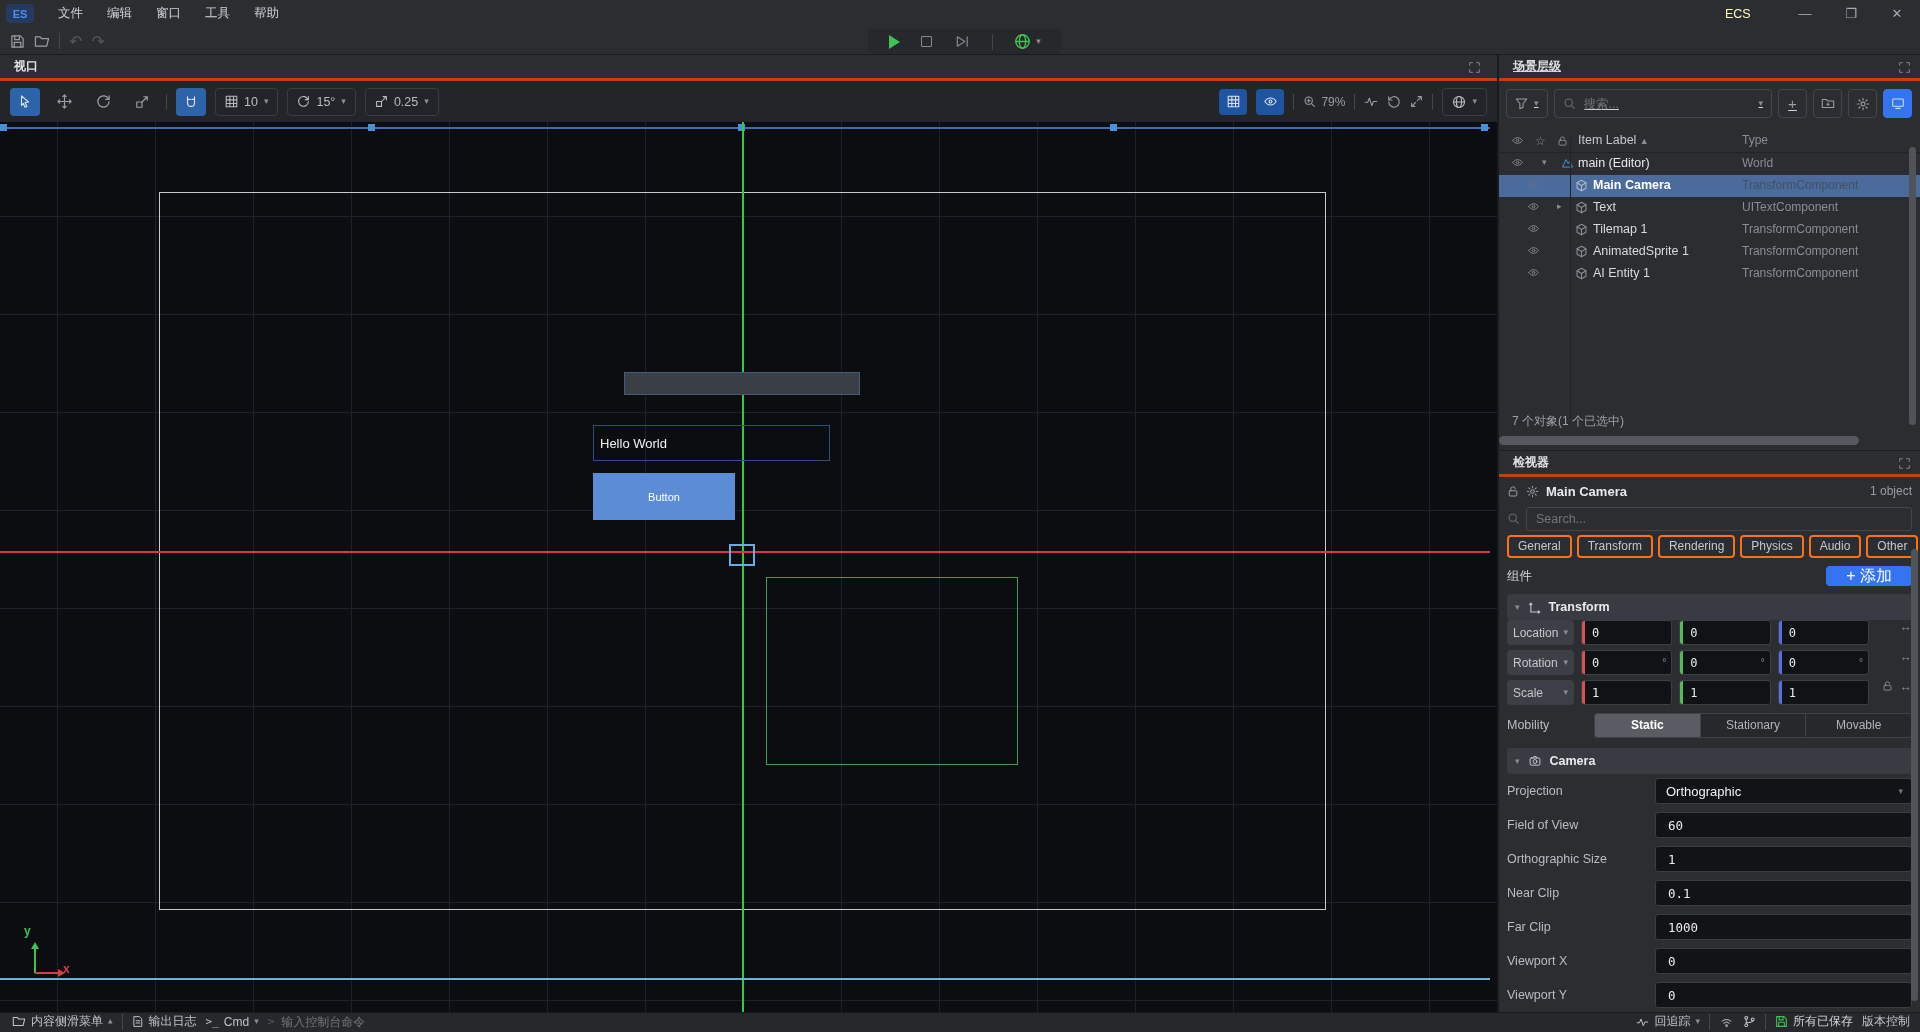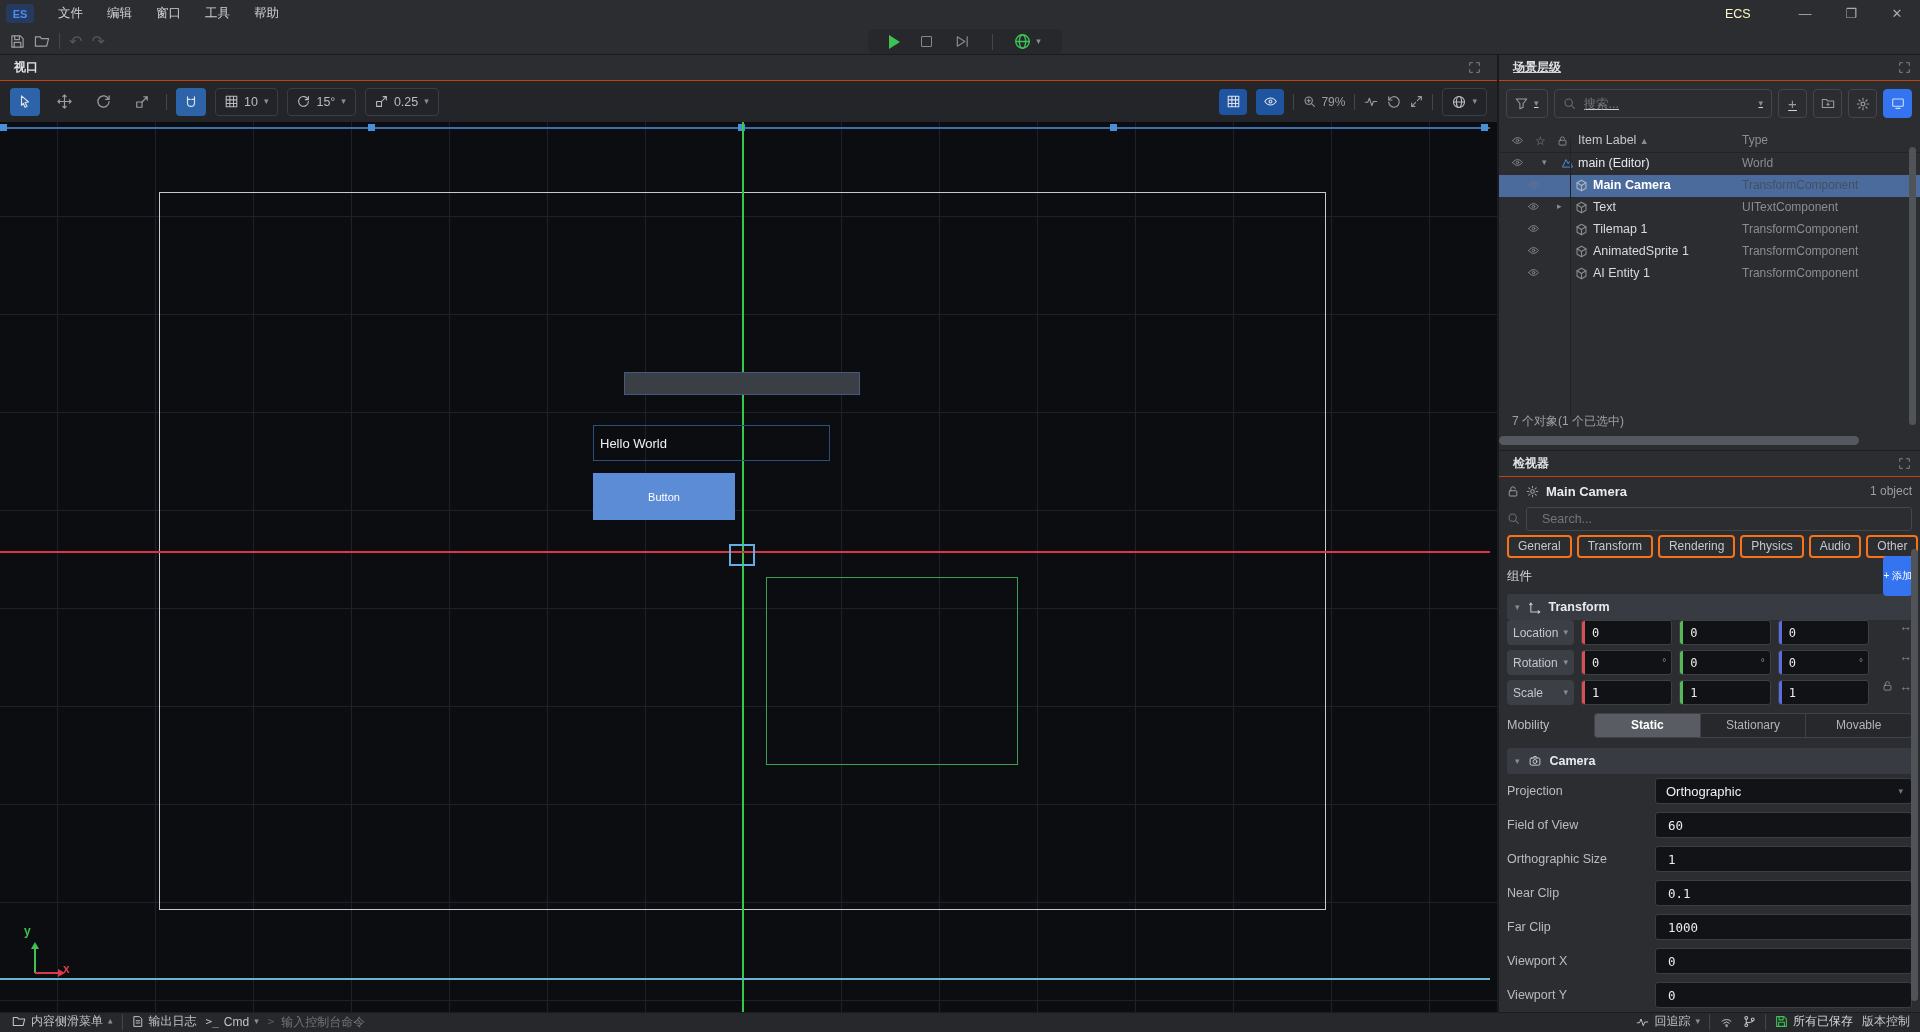--- a/index.html
+++ b/index.html
@@ -20,21 +20,21 @@
   
   .toolbar{position:absolute;left:0;top:27px;width:1920px;height:28px;background:#2b2d30;border-bottom:1px solid #1a1b1e;}
   .tb-left{position:absolute;left:10px;top:0;height:28px;display:flex;align-items:center;gap:9px;color:#9a9da3;}
   .tb-sep{width:1px;height:16px;background:#44464b;}
   .dim{color:#55585e;}
   .play-cluster{position:absolute;left:868px;top:2px;height:25px;width:194px;background:#26282c;border-radius:6px;display:flex;align-items:center;justify-content:space-evenly;}
   .play-tri{width:0;height:0;border-left:11px solid var(--play-green,#3ec254);border-top:7px solid transparent;border-bottom:7px solid transparent;}
   .stop-sq{width:11px;height:11px;border:1.5px solid #85888e;border-radius:1px;}
   
   .viewport{position:absolute;left:0;top:55px;width:1497px;height:957px;}
-  .panel-head{height:26px;display:flex;align-items:center;padding:0 14px;background:#2b2d30;border-bottom:1px solid #c2410c;color:#dfe1e5;font-weight:bold;font-size:12px;position:relative;}
+  .panel-head{height:26px;display:flex;align-items:center;padding:0 14px;background:#2b2d30;border-bottom:3px solid #c2410c;color:#dfe1e5;font-weight:bold;font-size:12px;position:relative;}
   .expand-ic{position:absolute;top:7px;color:#8a8d93;}
   
   .vp-toolbar{position:absolute;left:0;top:26px;width:100%;height:41px;background:#232529;display:flex;align-items:center;padding:0 10px;gap:9px;}
   .vpt-btn{width:30px;height:28px;border-radius:4px;display:flex;align-items:center;justify-content:center;color:#9a9da3;}
   .vpt-btn.active{background:#2d63a8;color:#dfe4ea;}
   .vpt-chip{height:28px;border:1px solid #3a3d43;background:#222429;border-radius:4px;display:flex;align-items:center;gap:6px;padding:0 9px;color:#b9bcc1;}
   .vpt-right{margin-left:auto;display:flex;align-items:center;gap:9px;}
   .vpt-toggle{width:28px;height:26px;border-radius:4px;background:#1f54a0;color:#dfe4ea;display:flex;align-items:center;justify-content:center;}
   
   .canvas{position:absolute;left:0;top:67px;width:1497px;height:890px;overflow:hidden;background-color:#0c0d11;
@@ -78,28 +78,28 @@
   .hier-status{position:absolute;left:13px;top:358px;color:#9da0a6;font-size:12px;}
   .h-scroll{position:absolute;left:0;top:381px;width:360px;height:9px;background:#55585e;border-radius:5px;}
   .v-scroll{position:absolute;width:7px;border-radius:4px;background:#505358;}
   
   .insp{position:absolute;left:0;top:395px;width:100%;height:562px;border-top:1px solid #1e1f22;}
   .insp-body{position:absolute;left:0;top:26px;width:100%;height:536px;overflow:hidden;padding:0 8px;}
   .obj-row{height:28px;display:flex;align-items:center;gap:7px;color:#9a9da3;}
   .obj-name{color:#e8eaee;font-weight:bold;font-size:13px;}
   .obj-count{margin-left:auto;color:#9b9ea4;font-size:12px;}
   .insp-search{height:27px;display:flex;align-items:center;gap:6px;color:#6b6e75;}
-  .insp-search .box{flex:1;height:24px;border:1px solid #43464c;border-radius:3px;display:flex;align-items:center;padding:0 13px;}
+  .insp-search .box{flex:1;height:24px;border:1px solid #43464c;border-radius:3px;display:flex;align-items:center;padding:0 7px;}
   .insp-search input{flex:1;background:transparent;border:none;outline:none;color:#cfd2d7;font-size:12.5px;}
   .tabs{height:28px;display:flex;align-items:center;gap:5px;}
   .tab{height:23px;padding:0 9px;border:2px solid #f97316;border-radius:4px;display:flex;align-items:center;color:#c4c7cc;font-size:12px;}
   .tab.active{background:var(--accent,#3574f0);border-color:var(--accent,#3574f0);color:#fff;}
   .comp-row{height:32px;display:flex;align-items:center;}
   .comp-label{color:#d5d7db;font-size:12.5px;}
-  .add-btn{margin-left:auto;height:40px;padding:0 0;border-radius:4px;background:var(--accent,#3574f0);color:#fff;display:flex;align-items:center;font-size:10px;}
+  .add-btn{margin-left:auto;height:20px;padding:0 20px;border-radius:4px;background:var(--accent,#3574f0);color:#fff;display:flex;align-items:center;font-size:16px;}
   .sec-band{height:26px;margin-top:2px;background:#383b41;border-radius:3px;display:flex;align-items:center;gap:8px;padding:0 8px;color:#e8eaee;font-weight:bold;font-size:12.5px;}
   .tr-row{height:30px;display:flex;gap:7px;}
   .tr-label{width:67px;height:25px;background:#3c3f45;border-radius:4px;display:flex;align-items:center;justify-content:space-between;padding:0 6px;color:#c4c7cc;font-size:12px;}
   .num-box{flex:1;height:25px;background:#111216;border:1px solid #3c3f44;border-radius:3px;display:flex;align-items:center;overflow:hidden;}
   .num-bar{width:3px;height:100%;flex:none;}
   .num-box input{flex:1;min-width:0;background:transparent;border:none;outline:none;color:#ececec;font-family:"DejaVu Sans Mono","Liberation Mono",monospace;font-size:12px;padding-left:7px;}
   .deg{color:#8a8d93;font-size:10px;padding-right:5px;}
   .tr-icons{width:36px;display:flex;justify-content:flex-end;gap:6px;color:#8a8d93;}
   .mob-row{height:30px;display:flex;align-items:center;}
   .mob-label{width:87px;color:#b9bcc1;}

